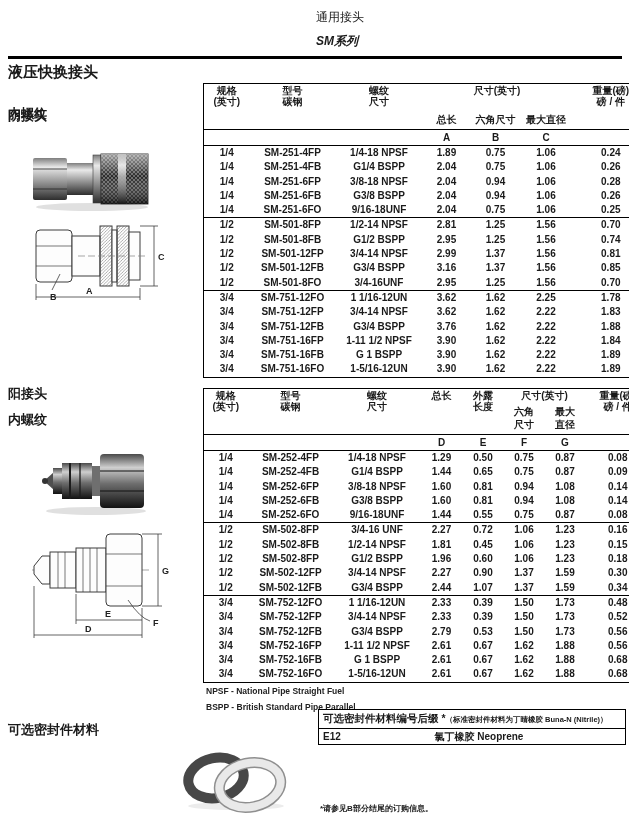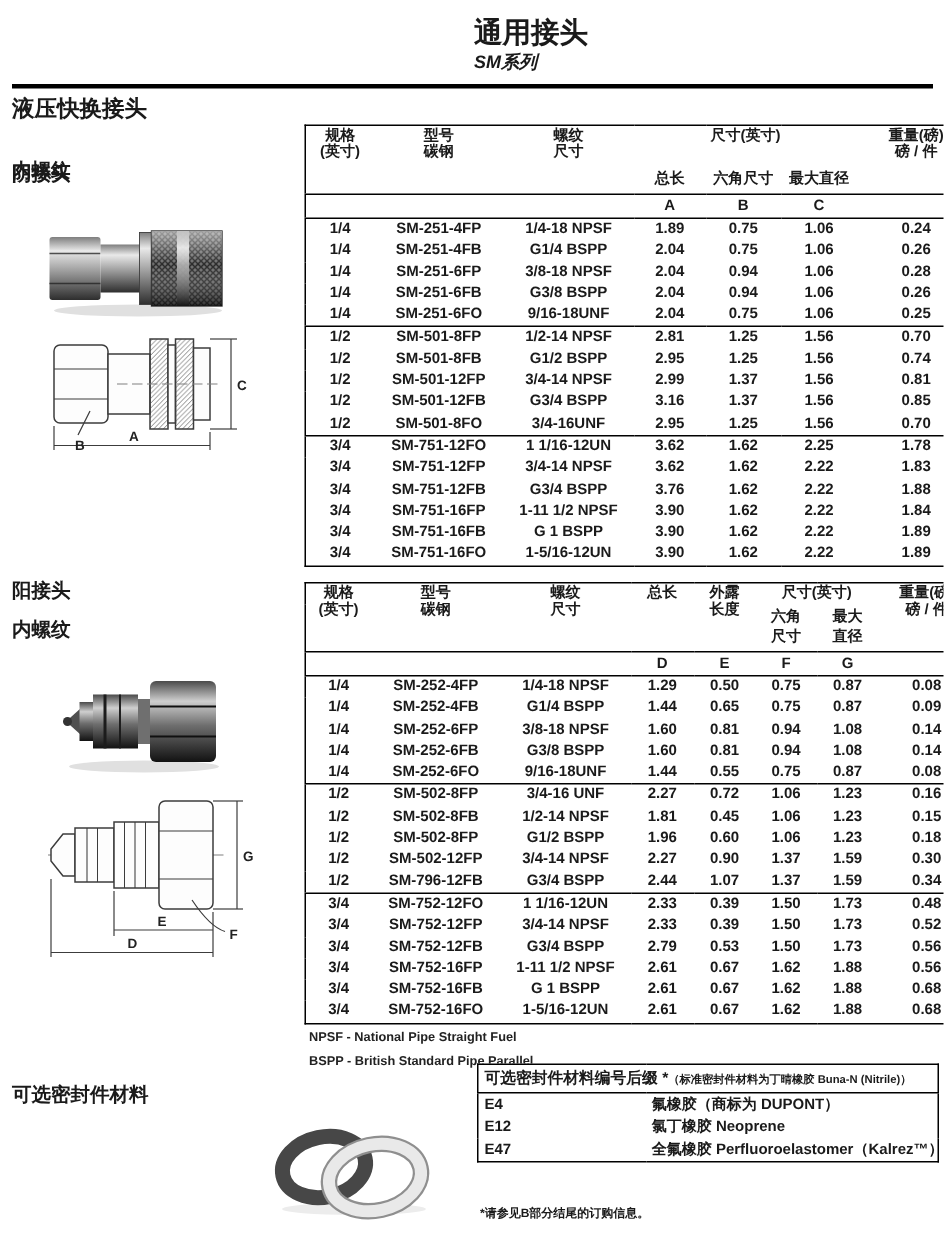--- a/index.html
+++ b/index.html
@@ -2,21 +2,21 @@
 <html><head>
 <meta charset="utf-8">
 <style>
   html,body{margin:0;padding:0;}
   body{
     width:629px;height:824px;position:relative;background:#ffffff;
     font-family:"Liberation Sans",sans-serif;color:#1a1a1a;overflow:hidden;
   }
   .abs{position:absolute;}
   
-  .page-title{left:316px;top:9px;font-size:19px;font-weight:bold;}
+  .page-title{left:316px;top:9px;font-size:12px;font-weight:normal;}
   .series{left:316px;top:33px;font-size:12px;font-weight:bold;font-style:italic;}
   .left-title{left:8px;top:31px;font-size:15px;font-weight:bold;margin-top:32px;}
   .rule{left:8px;top:56px;width:614px;height:3px;background:#000;}
   
   .sec-label{left:8px;font-size:13px;font-weight:bold;}
   
   table.spec{border-collapse:collapse;table-layout:fixed;position:absolute;left:178px;width:447px;border:1.6px solid #000;background:#fff;margin-left:25px;}
   table.spec th{font-size:10px;font-weight:bold;text-align:center;vertical-align:bottom;padding:0 0 3px 0;line-height:1.25;}
   table.spec thead tr.grp th{height:13px;padding:1px 0 0 0;vertical-align:top;line-height:1.1;}
   table.spec thead tr.hd2 th{height:28px;}
@@ -462,21 +462,21 @@
         <td>SM-502-12FP</td>
         <td>3/4-14 NPSF</td>
         <td>2.27</td>
         <td>0.90</td>
         <td>1.37</td>
         <td>1.59</td>
         <td>0.30</td>
       </tr>
       <tr>
         <td>1/2</td>
-        <td>SM-796-12FB</td>
+        <td>SM-502-12FB</td>
         <td>G3/4 BSPP</td>
         <td>2.44</td>
         <td>1.07</td>
         <td>1.37</td>
         <td>1.59</td>
         <td>0.34</td>
       </tr>
       <tr class="group-start">
         <td>3/4</td>
         <td>SM-752-12FO</td>
@@ -561,27 +561,19 @@
       <col style="width:112px">
       <col style="width:195px">
     </colgroup>
   <thead>
     <tr>
       <th colspan="2"><span>可选密封件材料编号后缀 *</span><span class="note">（标准密封件材料为丁晴橡胶 Buna-N (Nitrile)）</span></th>
     </tr>
   </thead>
   <tbody>
       <tr>
-        <td>E4</td>
-        <td>氟橡胶（商标为 DUPONT）</td>
-      </tr>
-      <tr>
         <td>E12</td>
         <td>氯丁橡胶 Neoprene</td>
       </tr>
-      <tr>
-        <td>E47</td>
-        <td>全氟橡胶 Perfluoroelastomer（Kalrez™）</td>
-      </tr>
     </tbody>
 </table>
 
 <div class="abs seal-footnote">*请参见B部分结尾的订购信息。</div>
 
 </body></html>

